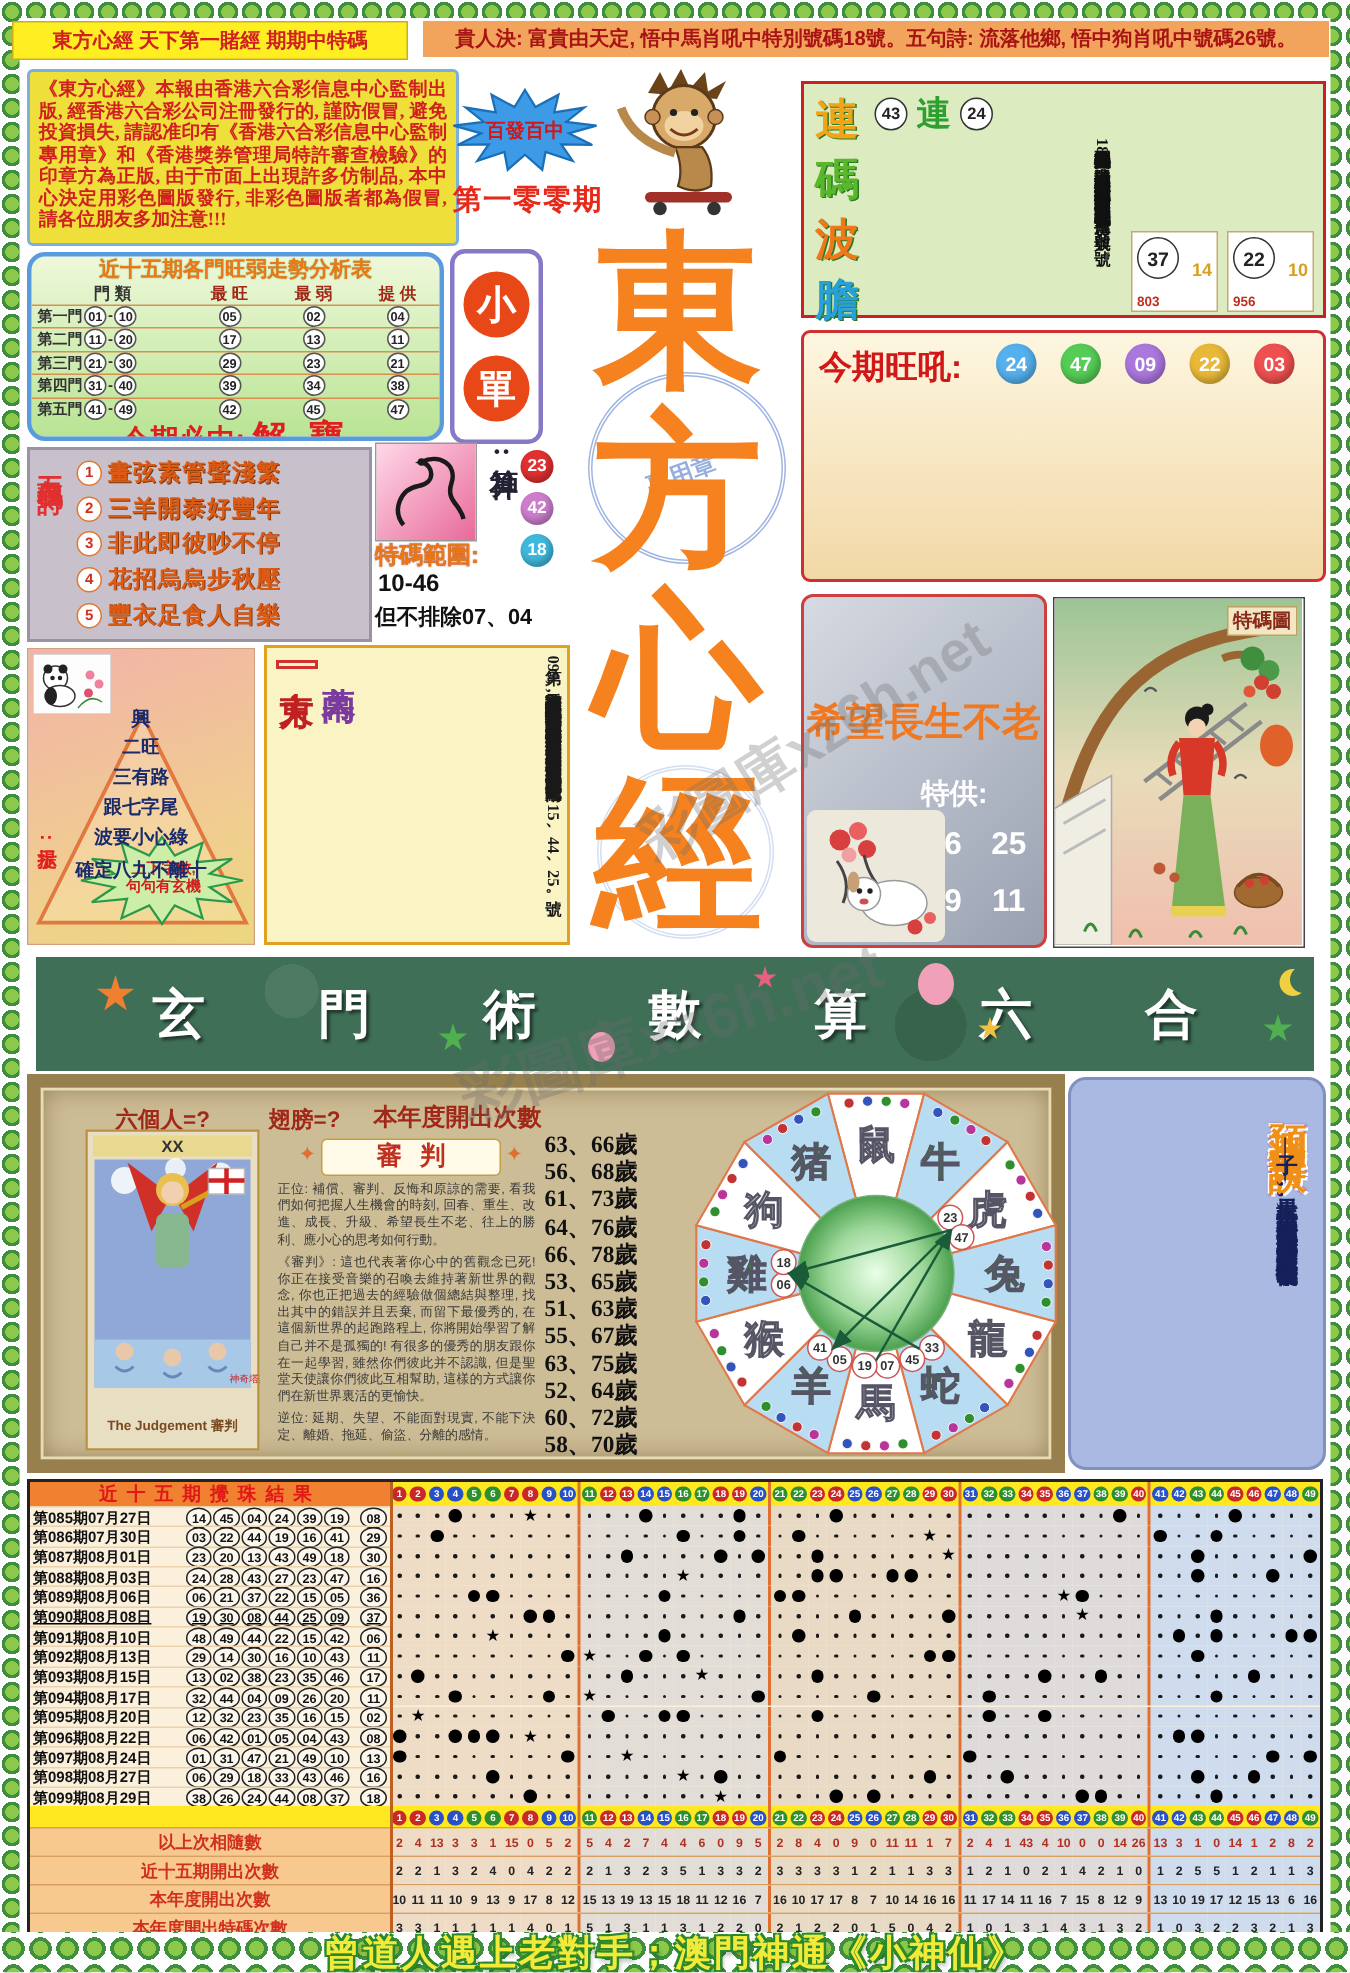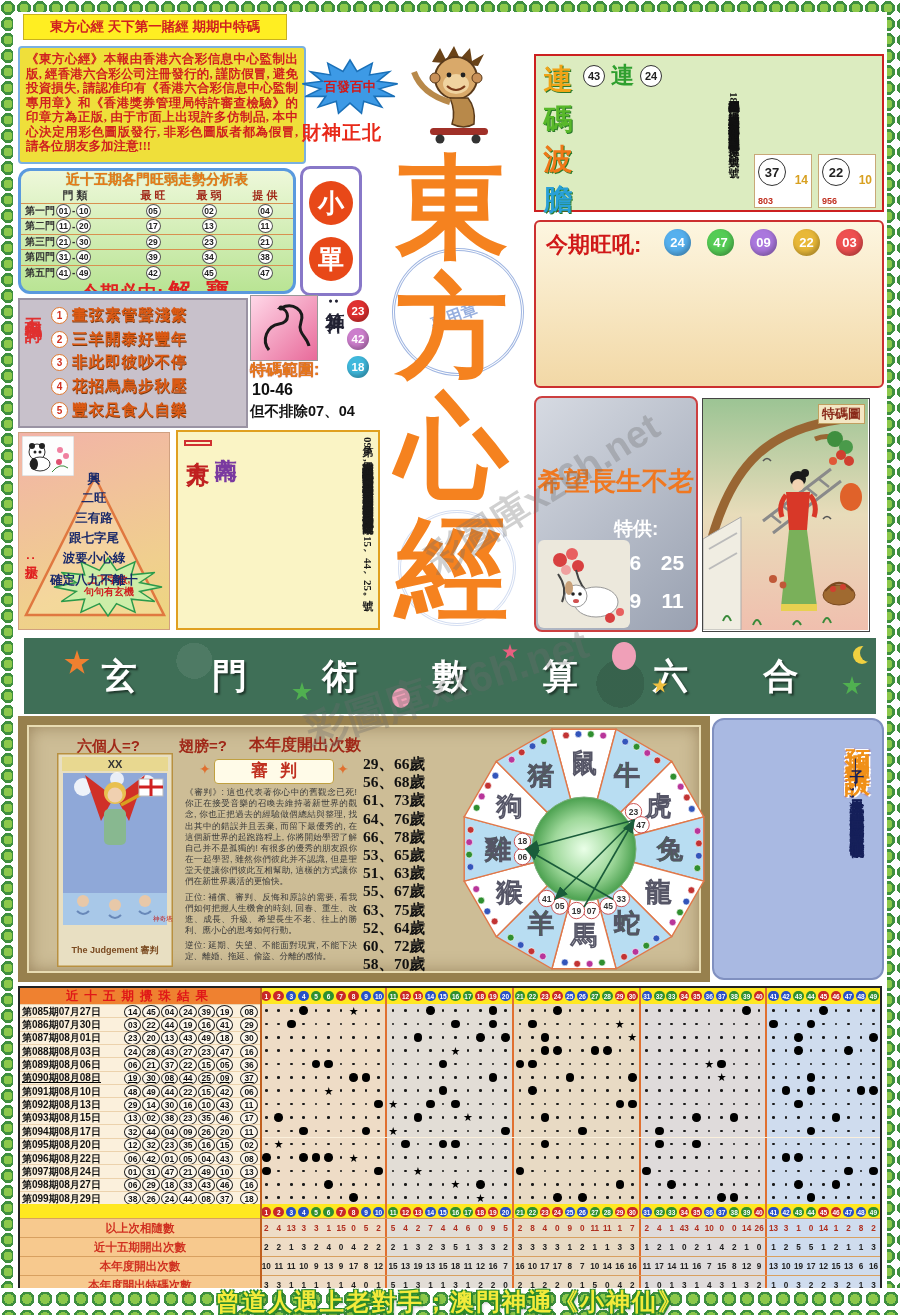--- a/index.html
+++ b/index.html
@@ -7,21 +7,21 @@
     font-family:"Liberation Sans",sans-serif;
     background:
       radial-gradient(circle at 50% 50%, #8cc84a 0 4.5px, #3f8f3f 4.5px 7px, rgba(0,0,0,0) 7px) 0 0/16px 16px repeat,
       #fff;}
   #inner{position:absolute;left:13px;top:12px;width:874px;height:1280px;background:#fff;}
   .abs{position:absolute;}
   .vrl{writing-mode:vertical-rl;}
   .serif{font-family:"Liberation Serif","DejaVu Serif",serif;}
 
   
-  .tb-left{left:23px;top:14px;width:262px;height:24px;background:#ffee22;border:1px solid #c8b020;
+  .tb-left{left:8px;top:14px;width:262px;height:24px;background:#ffee22;border:1px solid #c8b020;
     color:#d02020;font-weight:900;font-size:13.5px;line-height:24px;text-align:center;}
   .tb-right{left:282px;top:14px;width:604px;height:24px;background:#f2a35c;
     color:#a81414;font-weight:900;font-size:13.5px;line-height:24px;text-align:center;white-space:nowrap;overflow:hidden;}
 
   
   .disc{left:18px;top:46px;width:288px;height:118px;background:#efdf3a;border:2px solid #7ab0e0;border-radius:4px;
     color:#d02020;font-weight:700;font-size:12.5px;line-height:1.16;padding:4px 6px;box-sizing:border-box;text-align:justify;overflow:hidden;}
 
   
   .trend{left:18px;top:168px;width:278px;height:126px;border:3px solid #5a9ade;border-radius:12px;
@@ -176,20 +176,21 @@
 
   .wm{color:rgba(110,110,110,.32);font-weight:800;position:absolute;z-index:6;pointer-events:none;font-family:"Liberation Sans",sans-serif;}
 </style>
 </head>
 <body>
 
 <div id="page">
   <div id="inner"></div>
 
   <div class="abs tb-left">東方心經 天下第一賭經 期期中特碼</div>
+  <div class="abs tb-right">貴人決: 富貴由天定, 悟中馬肖吼中特別號碼18號。五句詩: 流落他鄉, 悟中狗肖吼中號碼26號。</div>
 
   <div class="abs disc serif">《東方心經》本報由香港六合彩信息中心監制出版, 經香港六合彩公司注冊發行的, 謹防假冒, 避免投資損失, 請認准印有《香港六合彩信息中心監制專用章》和《香港獎券管理局特許審查檢驗》的印章方為正版, 由于市面上出現許多仿制品, 本中心決定用彩色圖版發行, 非彩色圖版者都為假冒, 請各位朋友多加注意!!!</div>
 
   <div class="abs trend">
     <div class="trend-title">近十五期各門旺弱走勢分析表</div>
     <div id="trend-rows">
         <div class="trow head">
           <span class="tc1" style="justify-content: center;">門  類</span>
           <span class="tc">最 旺</span>
           <span class="tc">最 弱</span>
@@ -371,21 +372,21 @@
   <div class="abs neimu">
     <div class="nm-body vrl">第099期攪珠顯示, 從上期攪珠結果各門的表現我們可以睇出, 今期小門號碼的比例占上, 今期開出小數, 特別號碼中在二門雙數, 一門號碼開出一個, 二門號碼開出一個, 三門號碼開出二個, 四門號碼開出二個, 五門號碼開出一個, 故本欄吼開雙數, 內幕爆吼02、15、44、25號。</div>
     <div class="nm-t1 vrl">東方</div>
     <div class="nm-t2 vrl">內幕</div>
   </div>
 
   <svg class="abs" id="burst1" width="100" height="58" style="left:300px;top:58px">
       <polygon points="50.0,2.0 57.0,13.4 72.3,5.1 69.5,16.9 89.5,13.7 77.5,23.3 97.7,25.7 79.2,30.9 94.9,38.6 74.2,38.2 81.8,49.2 63.7,43.3 61.5,55.2 50.0,45.1 38.5,55.2 36.3,43.3 18.2,49.2 25.8,38.2 5.1,38.6 20.8,30.9 2.3,25.7 22.5,23.3 10.5,13.7 30.5,16.9 27.7,5.1 43.0,13.4" fill="#3d9ae6" stroke="#1a70b8" stroke-width="1.5"></polygon>
     </svg>
   <div class="abs burst-text" style="left:300px;top:78px;width:100px;font-size:13px">百發百中</div>
-  <div class="abs issue">財神正北</div>
+  <div class="abs issue">第一零零期</div>
   <svg class="abs" width="132" height="104" style="left:392px;top:42px">
     <path d="M40,20 L48,6 L54,18 L62,4 L68,17 L78,6 L80,19 L92,12 L86,24" fill="#6a4318"></path>
     <circle cx="64" cy="36" r="21" fill="#d9a96a" stroke="#5a3a1a" stroke-width="2"></circle>
     <ellipse cx="64" cy="42" rx="13" ry="10" fill="#f0d3a0"></ellipse>
     <circle cx="57" cy="33" r="2.4" fill="#222"></circle>
       <circle cx="71" cy="33" r="2.4" fill="#222"></circle>
     <path d="M55,44 q9,8 18,0" stroke="#7a3a1a" stroke-width="2" fill="none"></path>
     <circle cx="43" cy="36" r="5" fill="#c89058" stroke="#5a3a1a"></circle>
       <circle cx="85" cy="36" r="5" fill="#c89058" stroke="#5a3a1a"></circle>
     <path d="M58,56 q6,14 2,26 q12,6 22,0 q2,-16 -6,-26 z" fill="#b8894a" stroke="#5a3a1a" stroke-width="1.5"></path>
@@ -521,26 +522,26 @@
   </div>
 
   <div class="abs frame">
     <div class="tq" style="left:50px;top:12px">六個人=?</div>
     <div class="tq" style="left:152px;top:12px">翅膀=?</div>
     <div class="tq" style="left:222px;top:10px;font-size:16px">本年度開出次數</div>
     <span class="orn" style="left:172px">✦</span>
     <div class="judge-box">審判</div>
     <span class="orn" style="left:310px">✦</span>
     <div class="tbody">
+      <p>正位: 補償、審判、反悔和原諒的需要, 看我們如何把握人生機會的時刻, 回春、重生、改進、成長、升級、希望長生不老、往上的勝利、應小心的思考如何行動。</p>
       <p>《審判》: 這也代表著你心中的舊觀念已死! 你正在接受音樂的召喚去維持著新世界的觀念, 你也正把過去的經驗做個總結與整理, 找出其中的錯誤并且丟棄, 而留下最優秀的, 在這個新世界的起跑路程上, 你將開始學習了解自己并不是孤獨的! 有很多的優秀的朋友跟你在一起學習, 雖然你們彼此并不認識, 但是聖堂天使讓你們彼此互相幫助, 這樣的方式讓你們在新世界裏活的更愉快。</p>
-      <p>正位: 補償、審判、反悔和原諒的需要, 看我們如何把握人生機會的時刻, 回春、重生、改進、成長、升級、希望長生不老、往上的勝利、應小心的思考如何行動。</p>
       <p>逆位: 延期、失望、不能面對現實, 不能下決定、離婚、拖延、偷盜、分離的感情。</p>
     </div>
     <div class="ages" id="ages">
-        <span>29、66歲</span>
+        <span>63、66歲</span>
         <span>56、68歲</span>
         <span>61、73歲</span>
         <span>64、76歲</span>
         <span>66、78歲</span>
         <span>53、65歲</span>
         <span>51、63歲</span>
         <span>55、67歲</span>
         <span>63、75歲</span>
         <span>52、64歲</span>
         <span>60、72歲</span>

